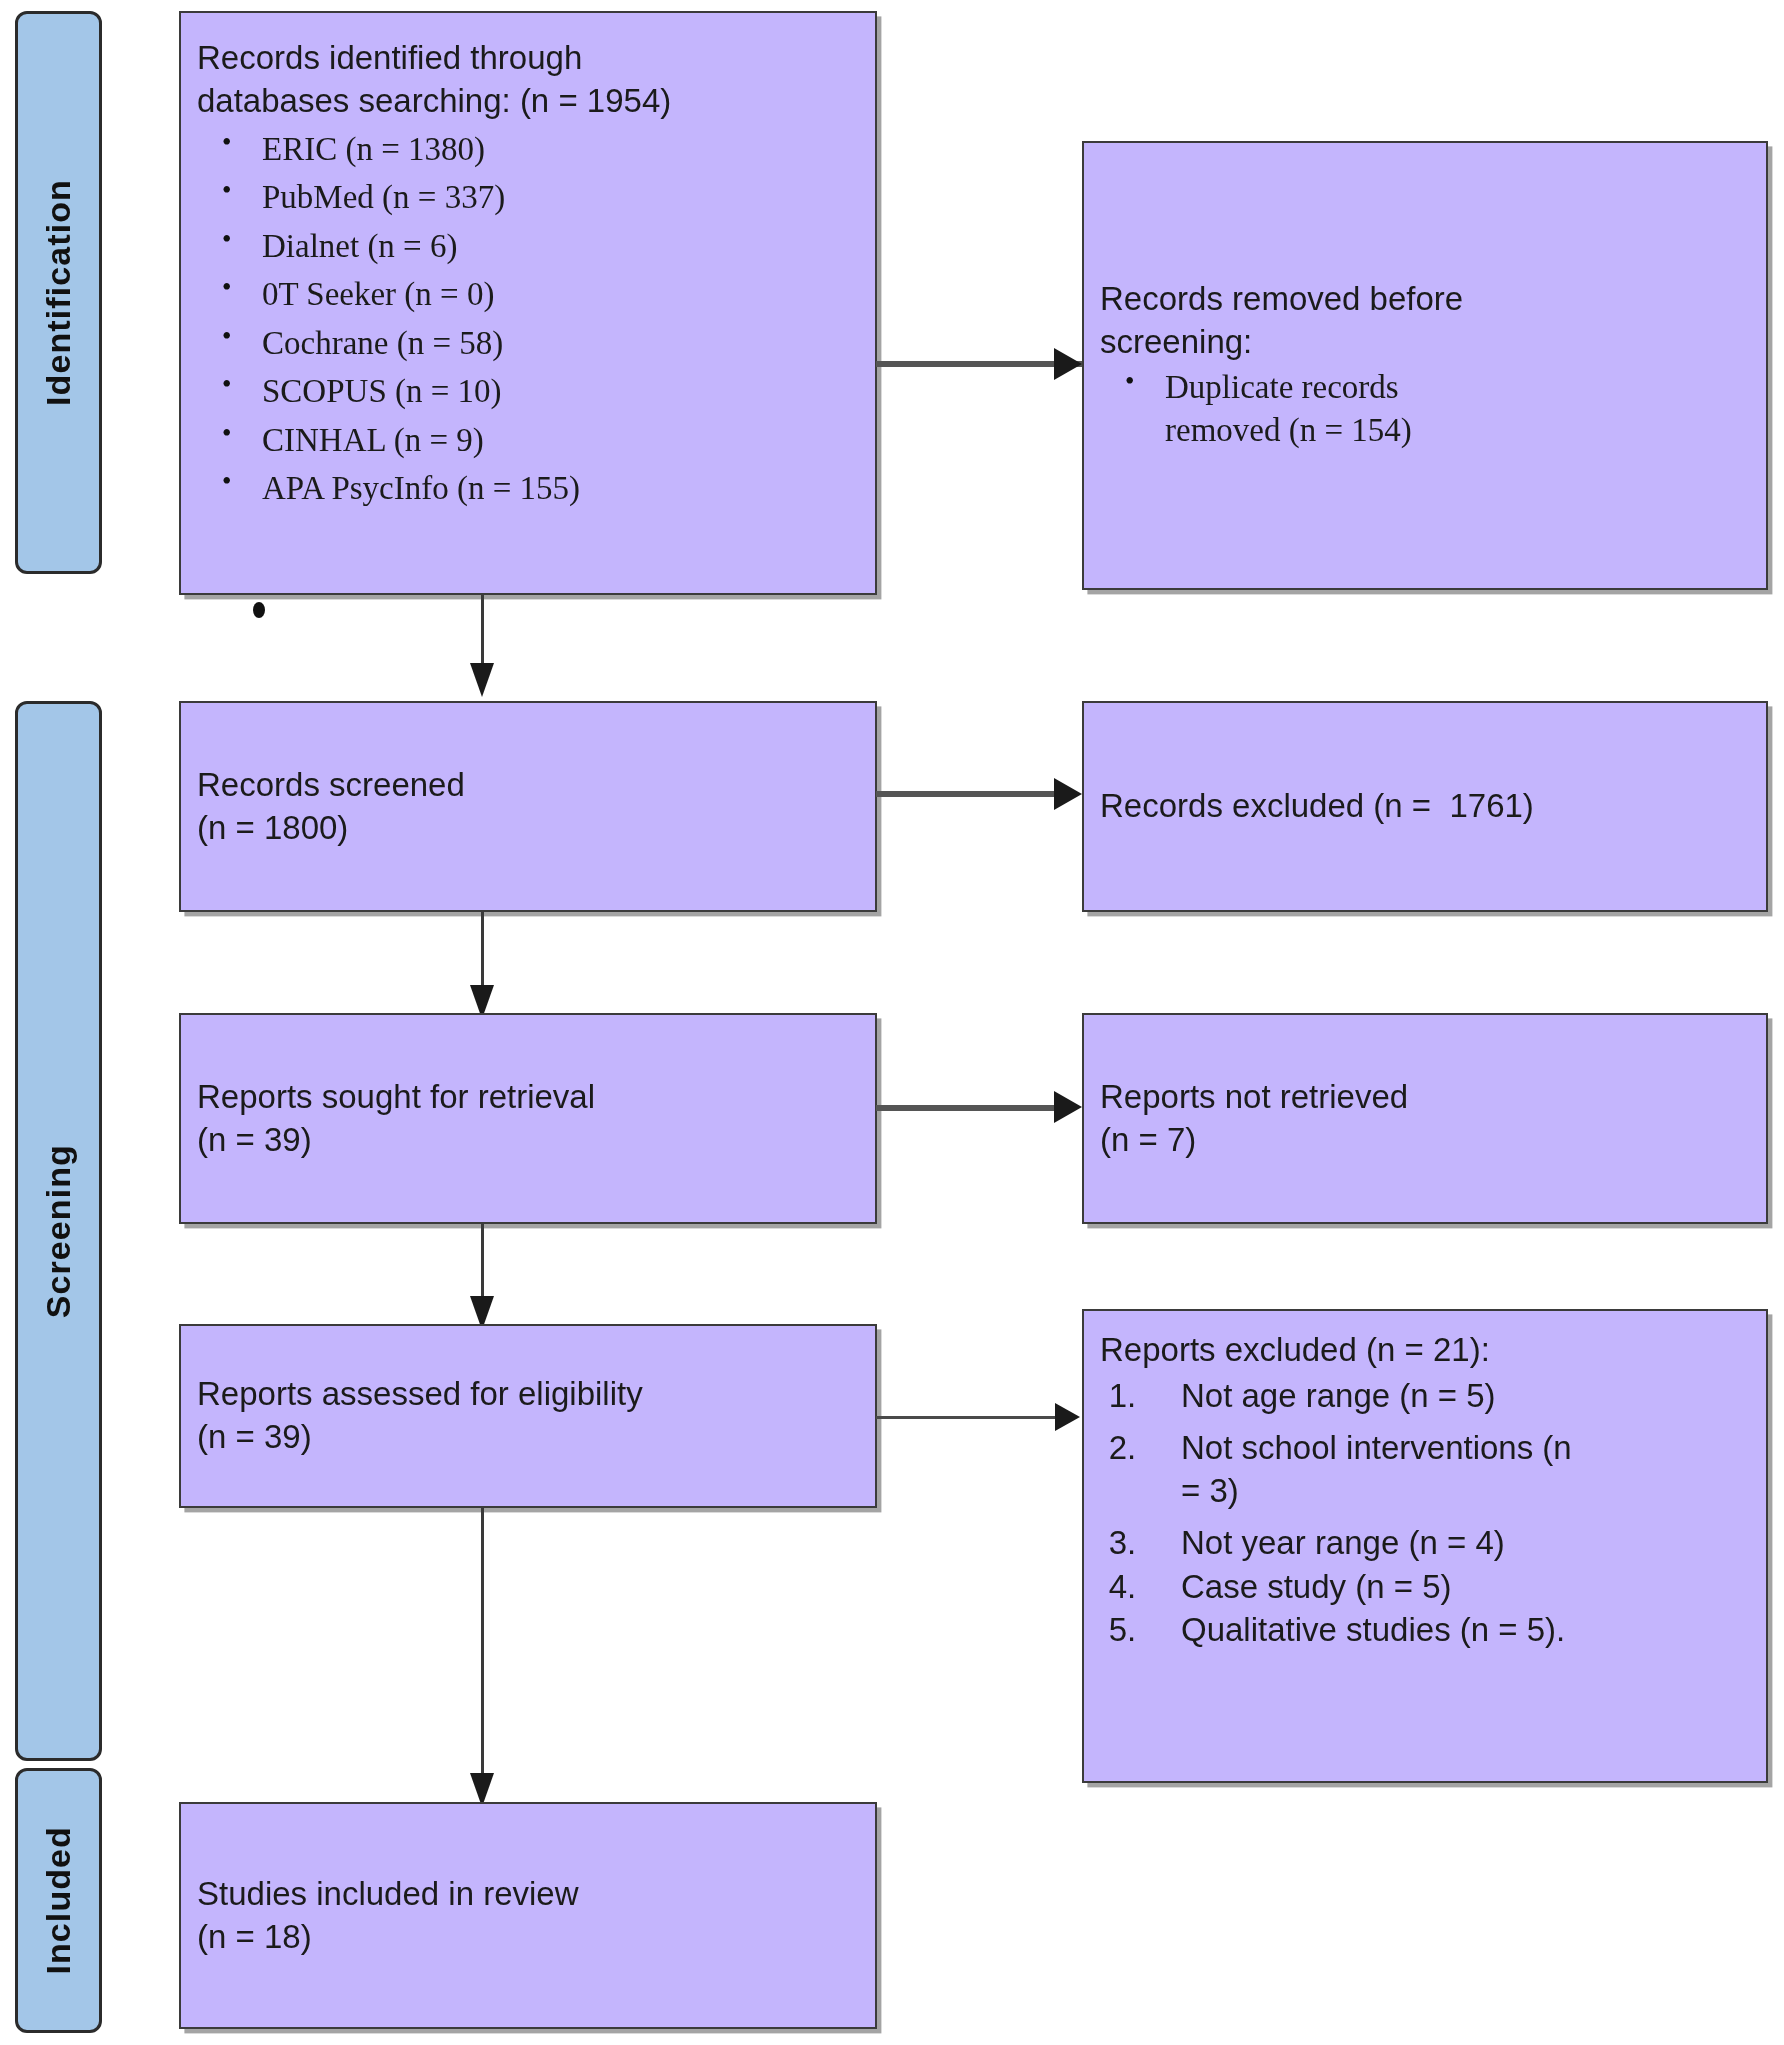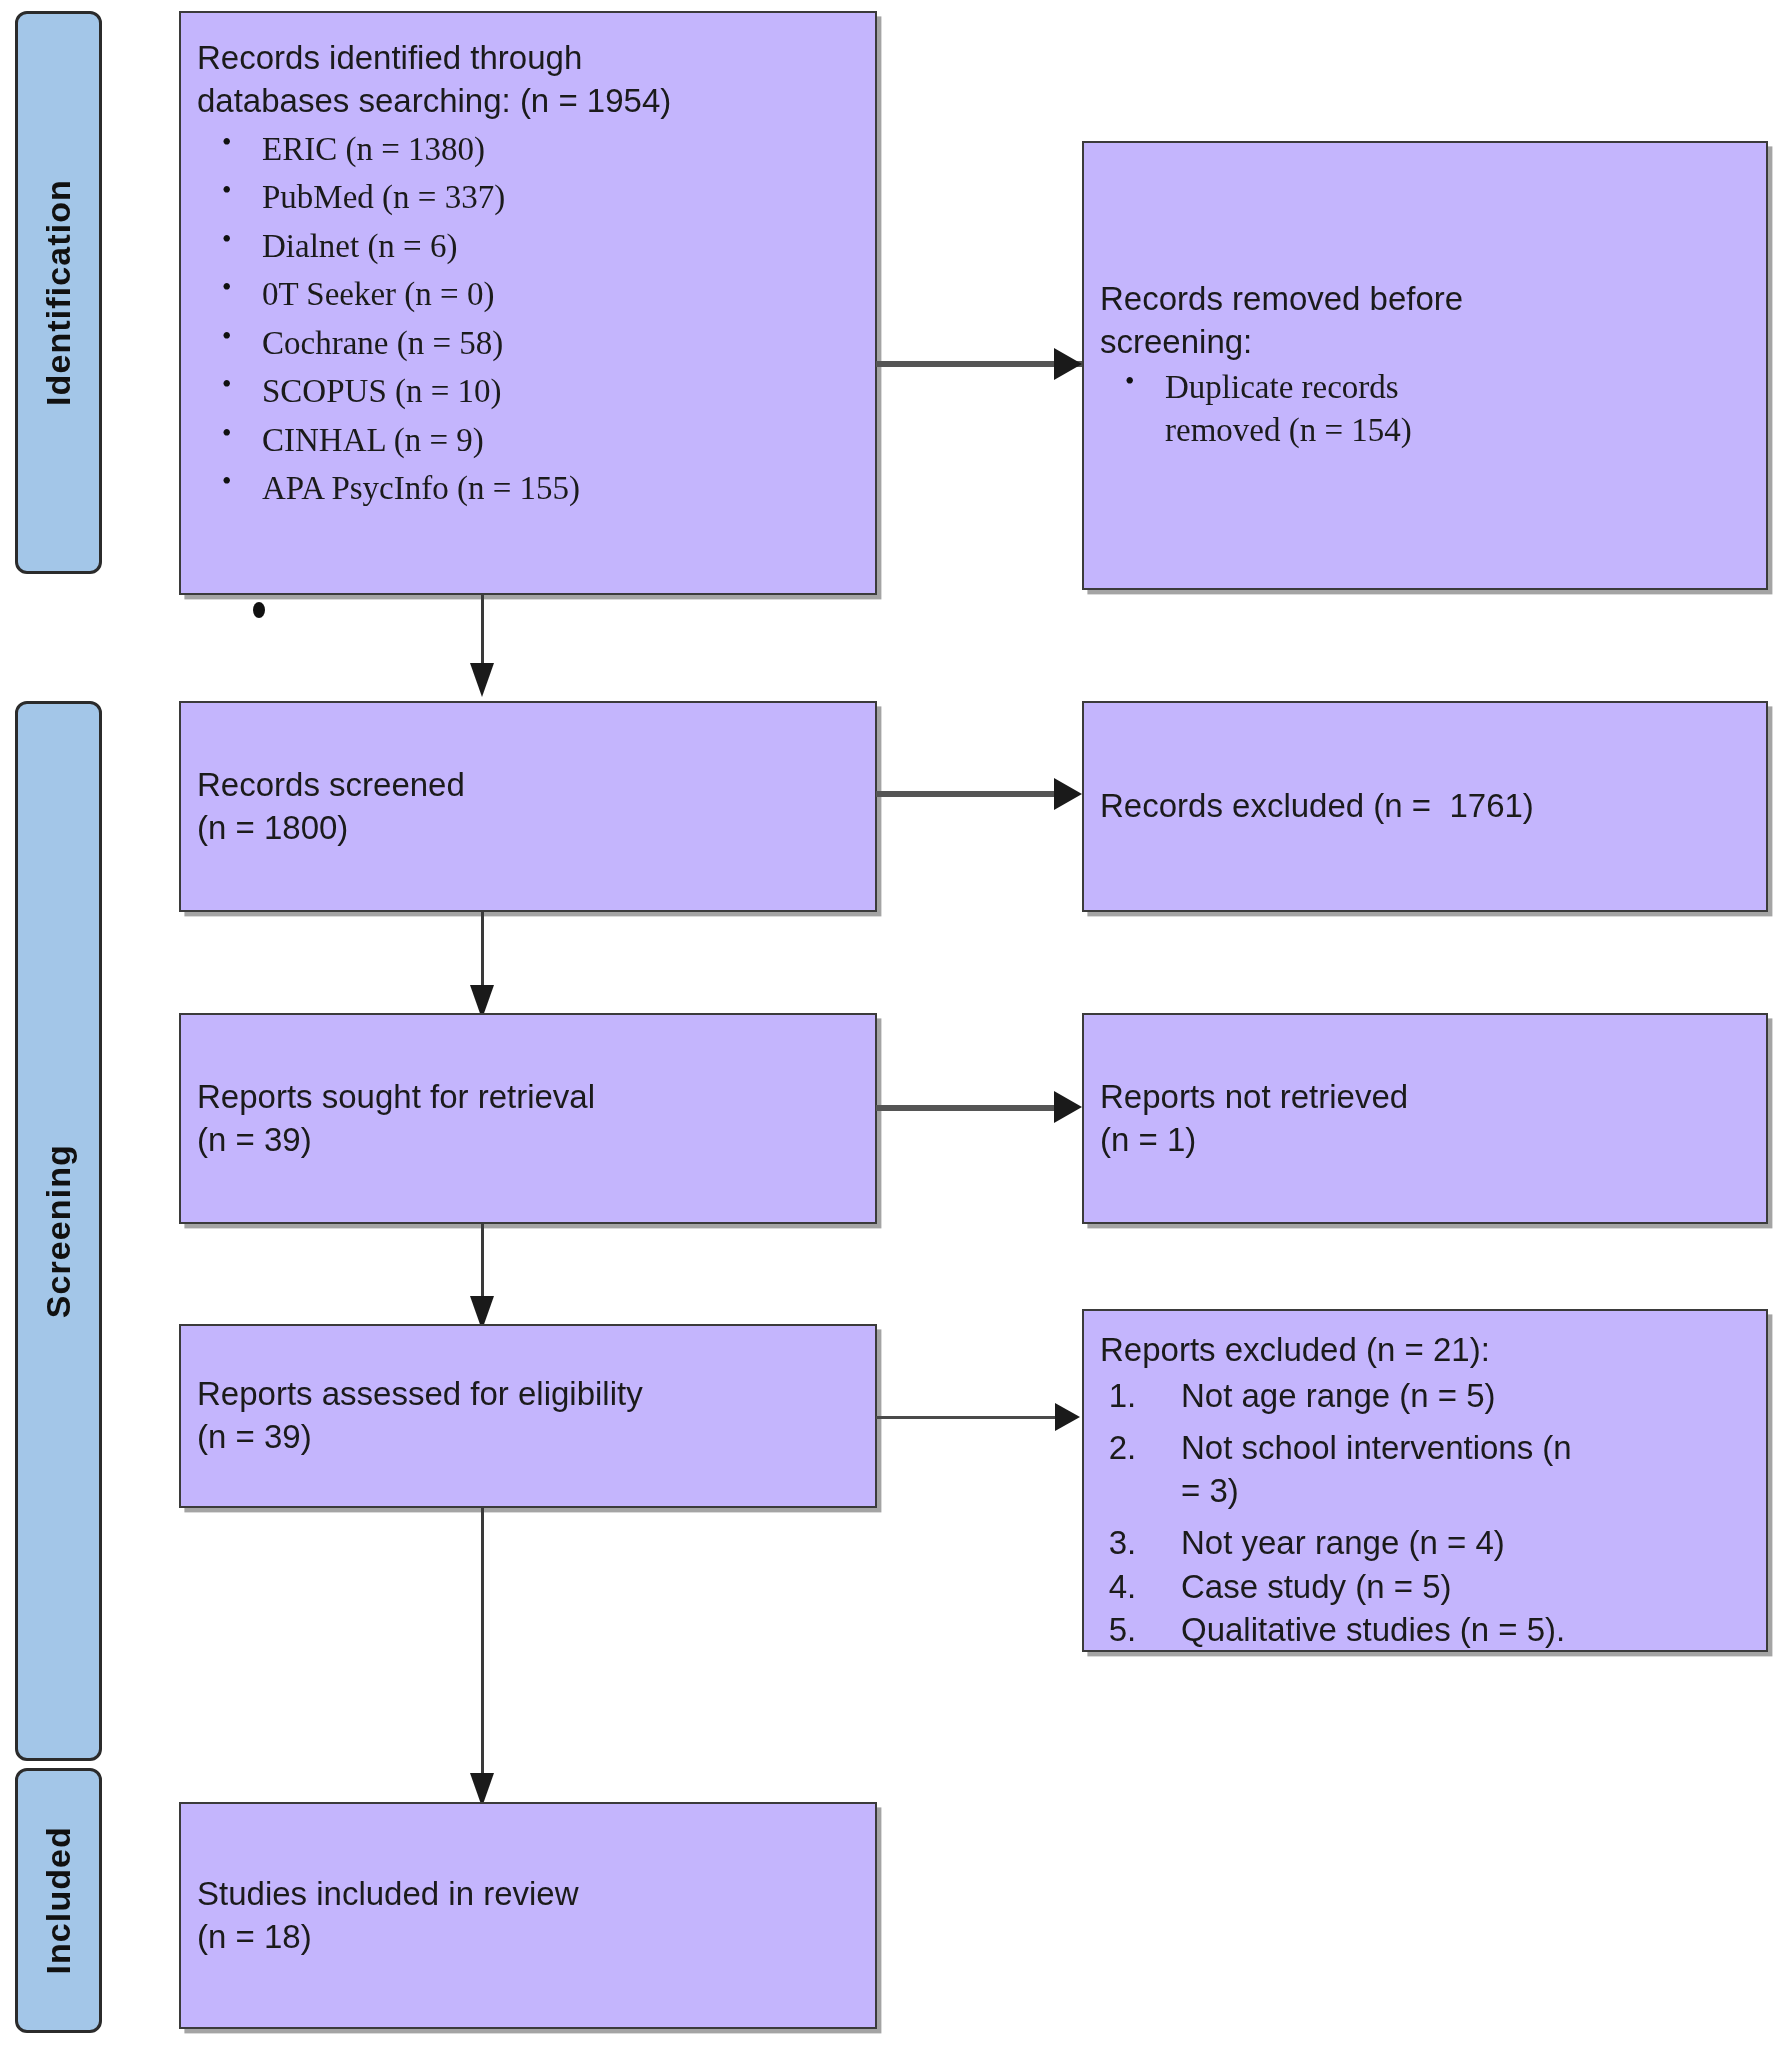--- a/index.html
+++ b/index.html
@@ -226,38 +226,38 @@
   <div class="box" style="left:179px; top:1013px; width:698px; height:211px;">
     <div class="box-inner">
       <div class="line">Reports sought for retrieval</div>
       <div class="line">(n = 39)</div>
     </div>
   </div>
 
   <div class="box" style="left:1082px; top:1013px; width:686px; height:211px;">
     <div class="box-inner">
       <div class="line">Reports not retrieved</div>
-      <div class="line">(n = 1)</div>
+      <div class="line">(n = 7)</div>
     </div>
   </div>
 
   <div class="hline" style="left:876px; top:1105px; width:179px;"></div>
   <div class="arrow-right" style="left:1054px; top:1091px;"></div>
 
   <div class="vline" style="left:481px; top:1224px; height:101px;"></div>
   <div class="arrow-down" style="left:470px; top:1296px;"></div>
 
   <div class="box" style="left:179px; top:1324px; width:698px; height:184px;">
     <div class="box-inner">
       <div class="line">Reports assessed for eligibility</div>
       <div class="line">(n = 39)</div>
     </div>
   </div>
 
-  <div class="box" style="left:1082px; top:1309px; width:686px; height:343px;">
+  <div class="box" style="left:1082px; top:1309px; width:686px; height:474px;">
     <div class="box-inner top" style="padding-top:18.4px;">
       <div class="line">Reports excluded (n = 21):</div>
       <ol class="nlist">
         <li>Not age range  (n = 5)</li>
         <li>
           <span>Not school interventions (n</span><br>
           <span>= 3)</span>
         </li>
         <li class="tight">Not year range (n = 4)</li>
         <li class="tight">Case study (n = 5)</li>

